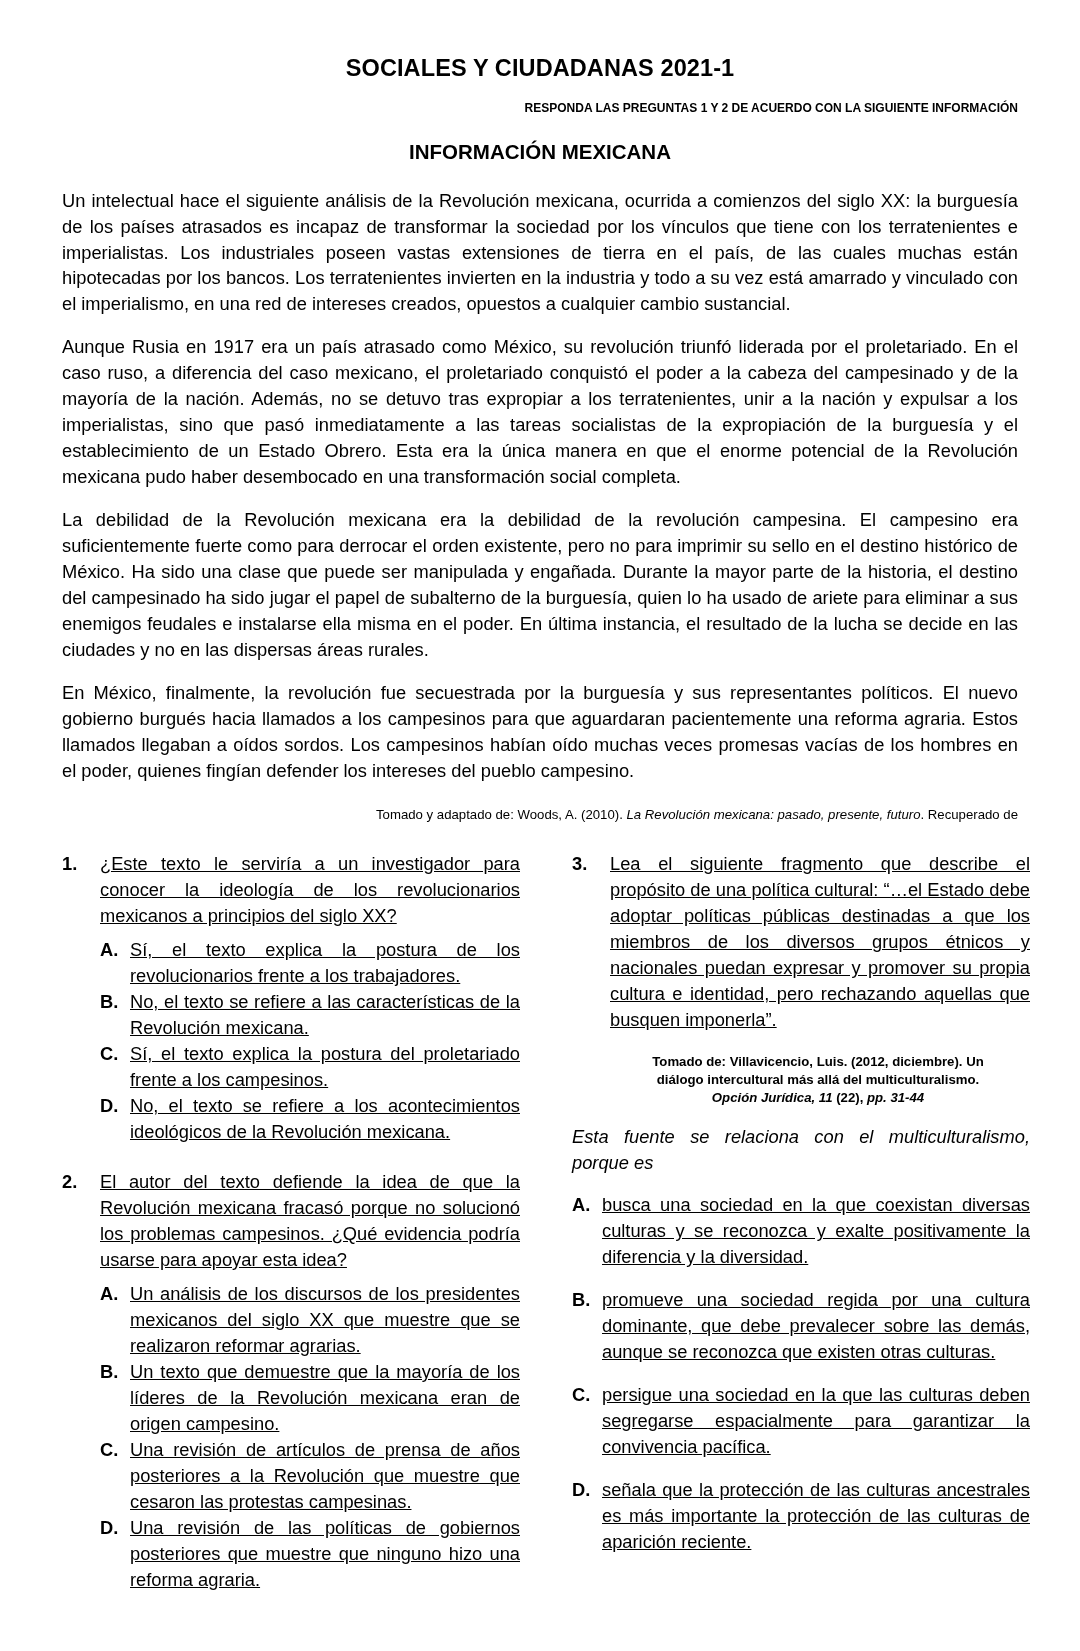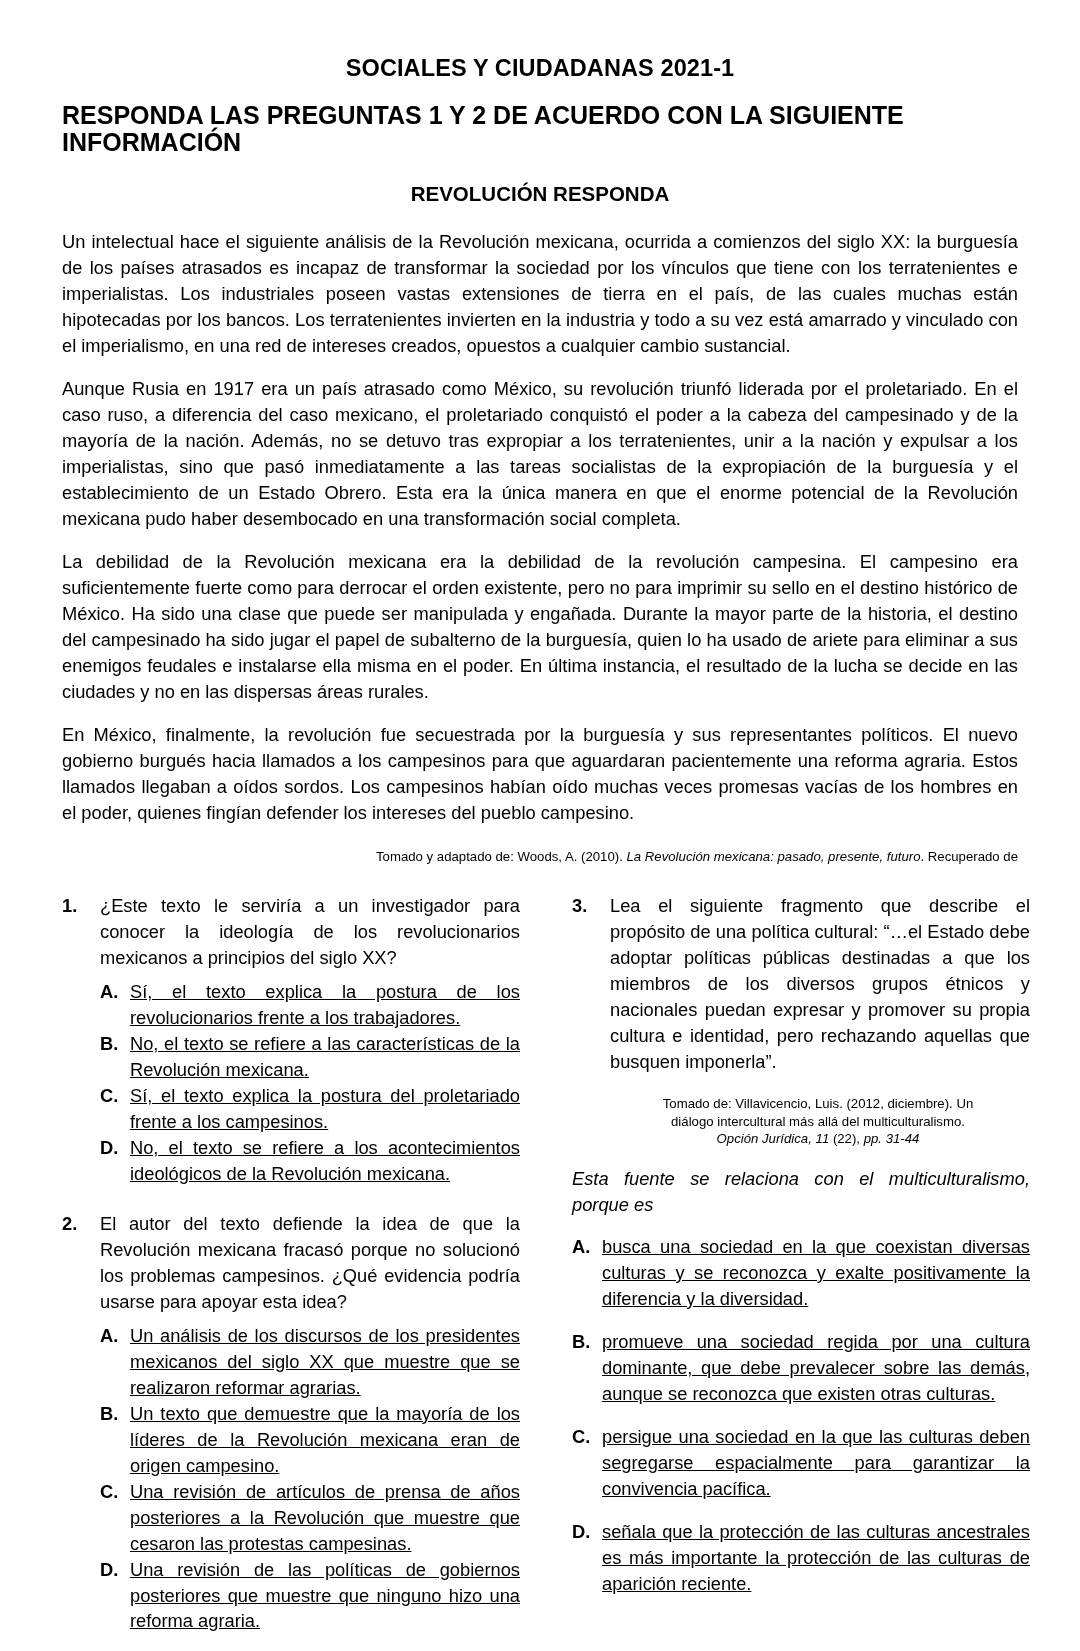--- a/index.html
+++ b/index.html
@@ -25,22 +25,22 @@
   
   .doc-title {
     text-align: center;
     font-size: 23.5px;
     font-weight: bold;
     letter-spacing: 0.1px;
     margin: 0 0 20px 0;
     line-height: 1.1;
   }
   .doc-subtitle {
-    text-align: left;
-    font-size: 25px;
+    text-align: right;
+    font-size: 12px;
     font-weight: bold;
     margin: 0 0 26px 0;
     line-height: 1.1;
   }
   .section-title {
     text-align: center;
     font-size: 20.5px;
     font-weight: bold;
     margin: 0 0 24px 0;
     line-height: 1.1;
@@ -66,21 +66,21 @@
   .source-note .ln { display: block; }
   .source-note i { }
 
   .source-note-right {
     font-size: 13.2px;
     line-height: 1.34;
     text-align: center;
     margin: 20px 0 0 0;
     padding: 0 6px 0 40px;
   }
-  .source-note-right .ln { display: block; }
+  .source-note-right .ln { display: block; font-weight: bold; }
   .source-note-right i { font-style: italic; }
 
   
   .columns {
     display: flex;
     gap: 52px;
     margin-top: 28px;
   }
   .col {
     width: 458px;
@@ -96,20 +96,21 @@
     flex: 0 0 38px;
     font-size: 18.3px;
     font-weight: bold;
     line-height: 1.42;
   }
   .q-text {
     flex: 1;
     font-size: 18.3px;
     line-height: 1.42;
     text-align: justify;
+    text-decoration: underline;
   }
 
   .options { margin: 0; }
   .option {
     display: flex;
     margin-bottom: 0px;
   }
   .option.spaced { margin-bottom: 17px; }
   .opt-letter {
     width: 30px;
@@ -141,21 +142,21 @@
     font-style: italic;
   }
 </style>
 </head>
 <body>
 
 <div class="page">
 
   <h1 class="doc-title">SOCIALES Y CIUDADANAS 2021-1</h1>
   <h2 class="doc-subtitle">RESPONDA LAS PREGUNTAS 1 Y 2 DE ACUERDO CON LA SIGUIENTE INFORMACIÓN</h2>
-  <h3 class="section-title">REVOLUCIÓN  RESPONDA</h3>
+  <h3 class="section-title">INFORMACIÓN  MEXICANA</h3>
 
   <div class="passage">
     <p>Un intelectual hace el siguiente análisis de la Revolución mexicana, ocurrida a comienzos del siglo XX: la burguesía de los países atrasados es incapaz de transformar la sociedad por los vínculos que tiene con los terratenientes e imperialistas. Los industriales poseen vastas extensiones de tierra en el país, de las cuales muchas están hipotecadas por los bancos. Los terratenientes invierten en la industria y todo a su vez está amarrado y vinculado con el imperialismo, en una red de intereses creados, opuestos a cualquier cambio sustancial.</p>
     <p>Aunque Rusia en 1917 era un país atrasado como México, su revolución triunfó liderada por el proletariado. En el caso ruso, a diferencia del caso mexicano, el proletariado conquistó el poder a la cabeza del campesinado y de la mayoría de la nación. Además, no se detuvo tras expropiar a los terratenientes, unir a la nación y expulsar a los imperialistas, sino que pasó inmediatamente a las tareas socialistas de la expropiación de la burguesía y el establecimiento de un Estado Obrero. Esta era la única manera en que el enorme potencial de la Revolución mexicana pudo haber desembocado en una transformación social completa.</p>
     <p>La debilidad de la Revolución mexicana era la debilidad de la revolución campesina. El campesino era suficientemente fuerte como para derrocar el orden existente, pero no para imprimir su sello en el destino histórico de México. Ha sido una clase que puede ser manipulada y engañada. Durante la mayor parte de la historia, el destino del campesinado ha sido jugar el papel de subalterno de la burguesía, quien lo ha usado de ariete para eliminar a sus enemigos feudales e instalarse ella misma en el poder. En última instancia, el resultado de la lucha se decide en las ciudades y no en las dispersas áreas rurales.</p>
     <p>En México, finalmente, la revolución fue secuestrada por la burguesía y sus representantes políticos. El nuevo gobierno burgués hacia llamados a los campesinos para que aguardaran pacientemente una reforma agraria. Estos llamados llegaban a oídos sordos. Los campesinos habían oído muchas veces promesas vacías de los hombres en el poder, quienes fingían defender los intereses del pueblo campesino.</p>
   </div>
 
   <div class="source-note">
     <span class="ln"><span>Tomado y adaptado de: Woods, A. (2010). </span><i>La Revolución mexicana: pasado, presente, futuro</i><span>. Recuperado de</span></span>

